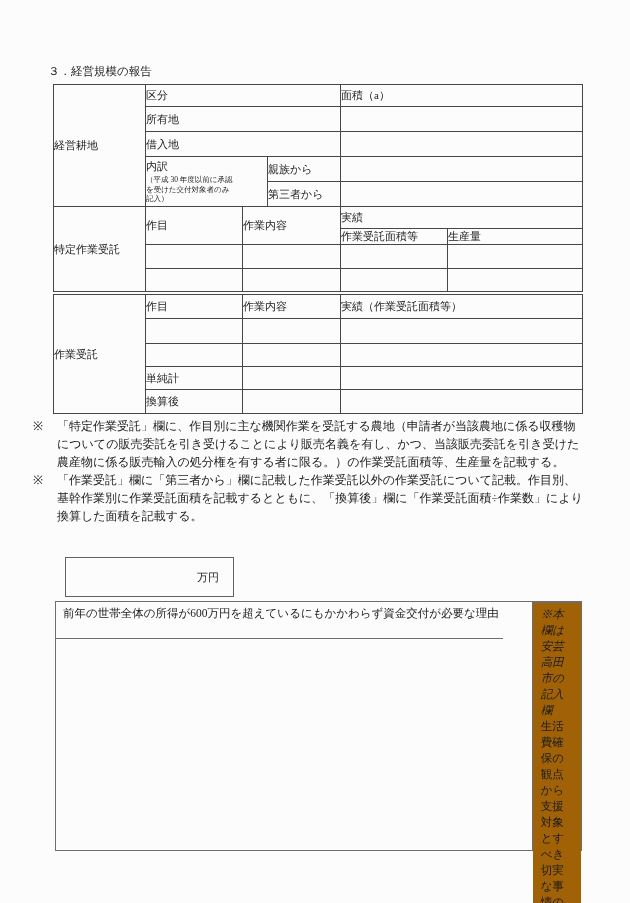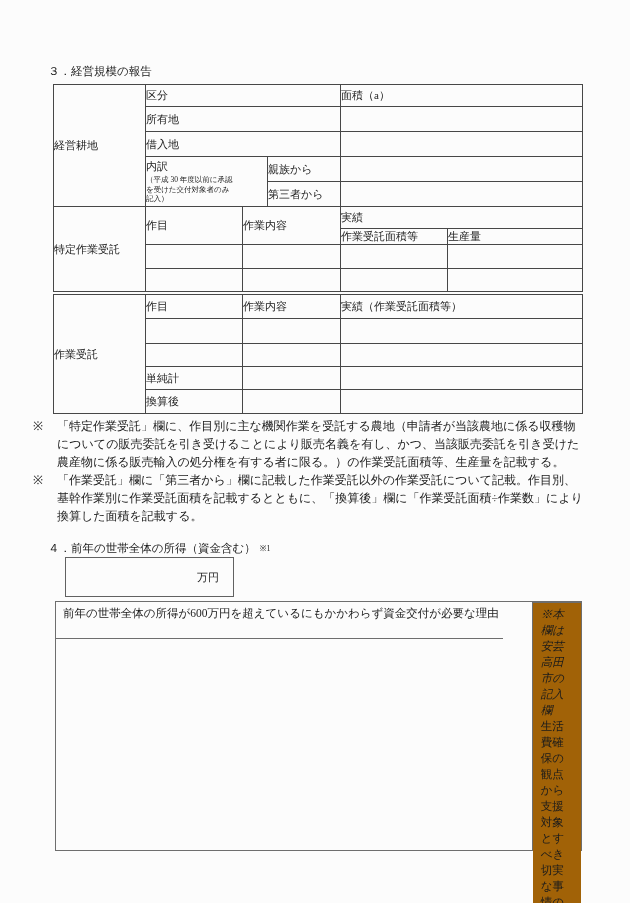--- a/index.html
+++ b/index.html
@@ -159,23 +159,20 @@
 
   <div class="note" style="top:417px;">
     <span class="marker">※</span>
     <div class="body">「特定作業受託」欄に、作目別に主な機関作業を受託する農地（申請者が当該農地に係る収穫物についての販売委託を引き受けることにより販売名義を有し、かつ、当該販売委託を引き受けた農産物に係る販売輸入の処分権を有する者に限る。）の作業受託面積等、生産量を記載する。</div>
   </div>
   <div class="note" style="top:471px;">
     <span class="marker">※</span>
     <div class="body">「作業受託」欄に「第三者から」欄に記載した作業受託以外の作業受託について記載。作目別、基幹作業別に作業受託面積を記載するとともに、「換算後」欄に「作業受託面積÷作業数」により換算した面積を記載する。</div>
   </div>
 
-  <div class="sec-title" style="left:48px; top:541px;">
-    <span>４．前年の世帯全体の所得（資金含む）</span><span class="ref-mark">※1</span>
-  </div>
 
   <div class="amount-box">
     <span>万円</span>
   </div>
 
   <div class="reason-box">
     <div class="reason-header">
       <div>前年の世帯全体の所得が600万円を超えているにもかかわらず資金交付が必要な理由</div>
     </div>
     <div class="reason-body">

